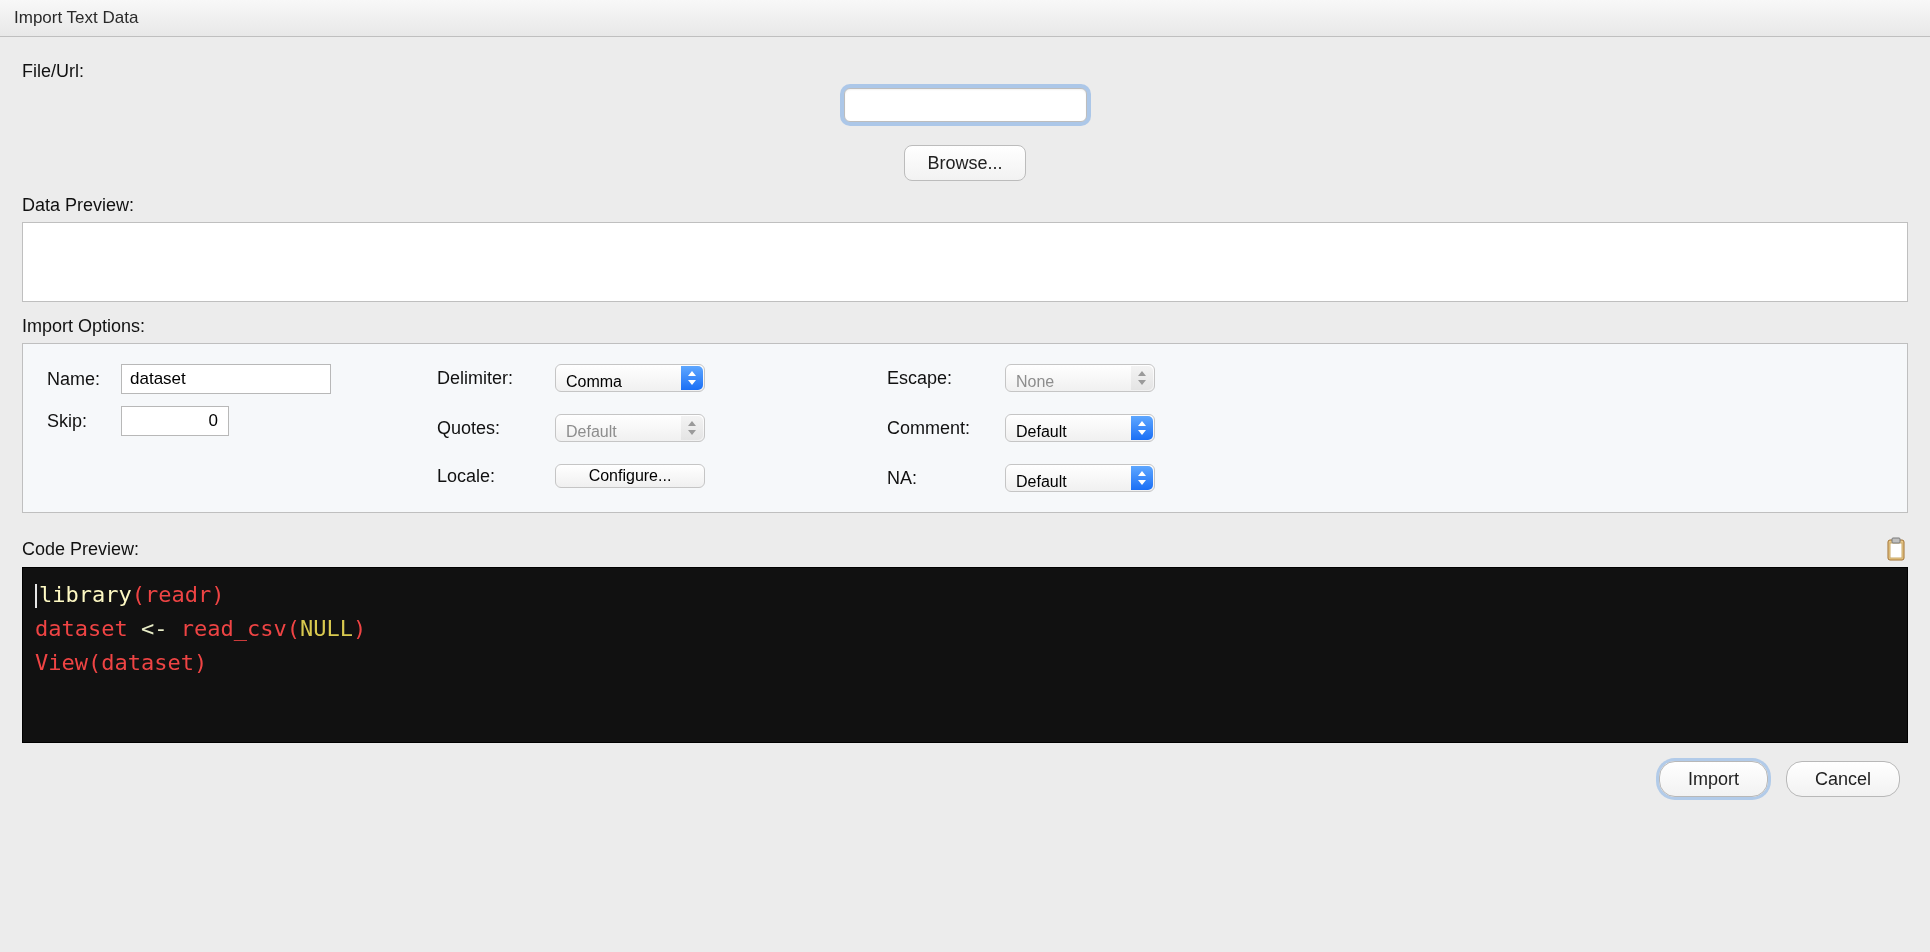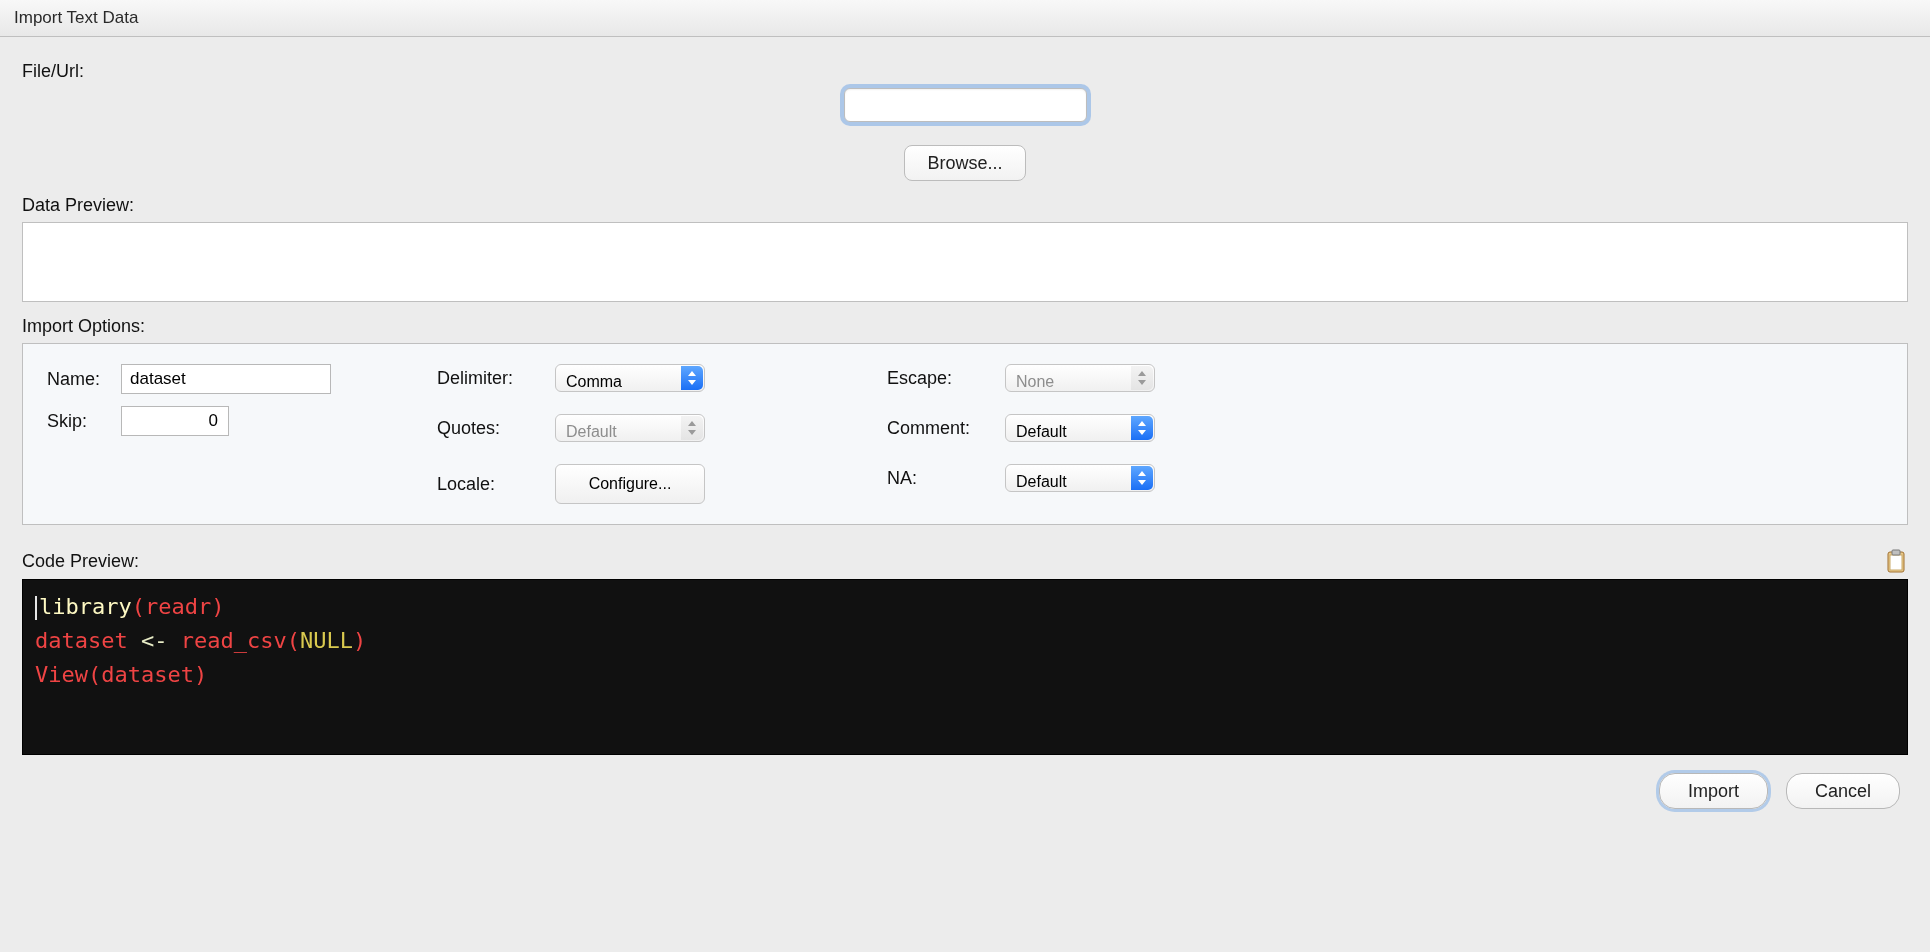--- a/index.html
+++ b/index.html
@@ -91,21 +91,21 @@
     .select.disabled { color: #8d8d8d; cursor: default; }
     .select .knob {
       position: absolute; right: 1px; top: 1px; bottom: 1px; width: 22px;
       border-radius: 0 5px 5px 0;
       background: linear-gradient(#5ea7ff, #1b6ff5);
       display: flex; flex-direction: column; align-items: center; justify-content: center;
     }
     .select.disabled .knob { background: linear-gradient(#f3f3f3, #e4e4e4); }
     .knob svg { display: block; }
     .button-plain {
-      height: 40px; width: 150px;
+      height: 24px; width: 150px;
       background: linear-gradient(#ffffff, #f0f0f0);
       border: 1px solid #c5c5c5;
       border-radius: 6px;
       font-size: 16px; cursor: pointer;
     }
     .code-header { display: flex; align-items: center; justify-content: space-between; margin: 22px 0 4px 0; }
     .clipboard {
       width: 24px; height: 28px; display:flex; align-items:center; justify-content:center; cursor:pointer;
     }
     .code-box {

